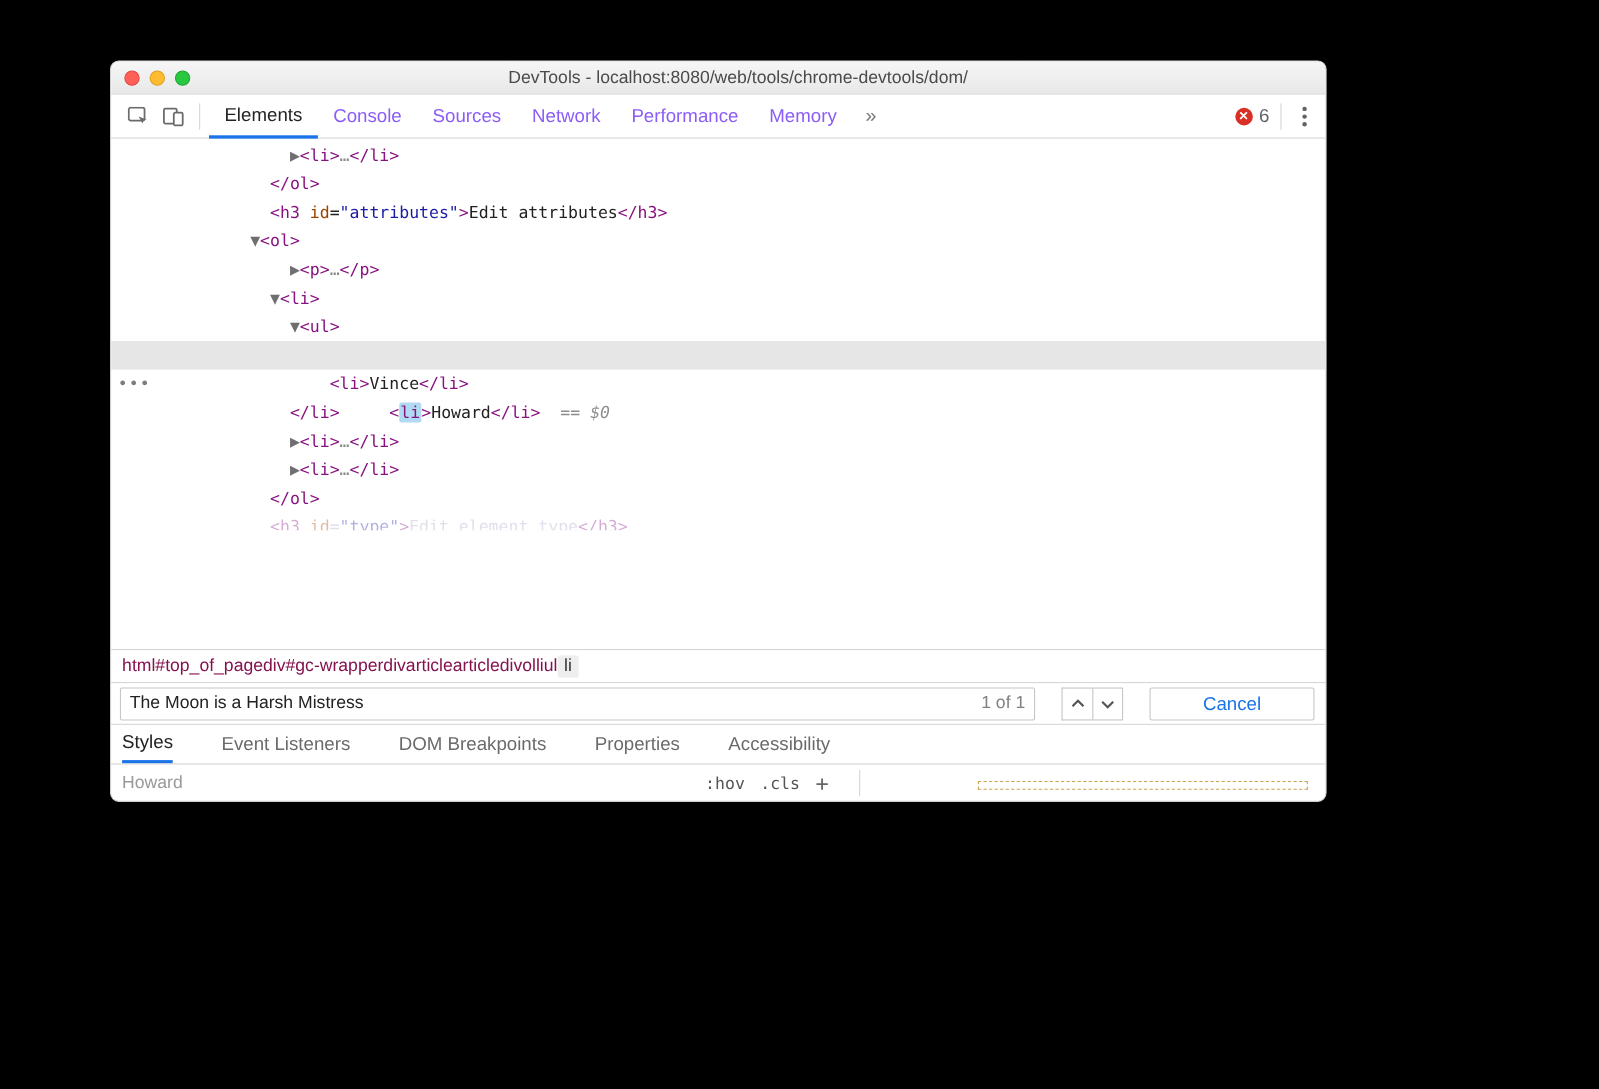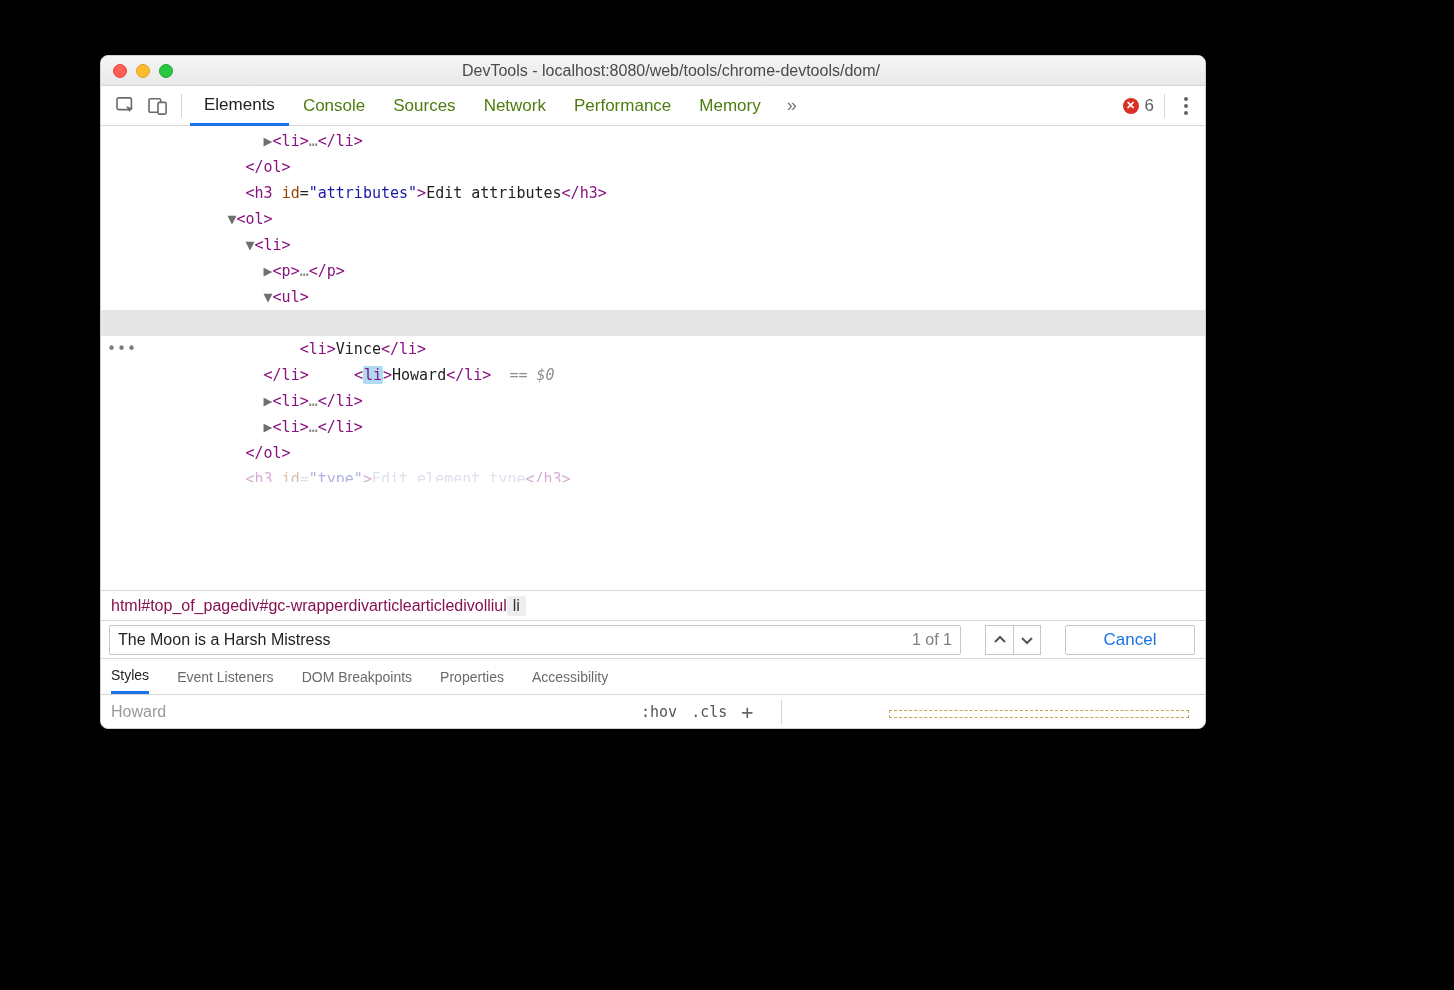--- a/index.html
+++ b/index.html
@@ -56,21 +56,21 @@
   }
   .tb-iconbtn {
     width:26px; height:26px;
     display:flex; align-items:center; justify-content:center;
     color:#6b6b6b;
     margin-right:6px;
   }
   .tb-iconbtn svg { width:20px; height:18px; }
   .tb-sep { width:1px; height:24px; background:#d6d6d6; margin:0 8px 0 4px; }
   .panel-tabs { display:flex; align-items:stretch; height:100%; }
-  .panel-tab { padding:0 14px; display:flex; align-items:center; color:#4d7c0f; cursor:default; }
+  .panel-tab { padding:0 14px; display:flex; align-items:center; color:#8b5cf6; cursor:default; }
   .panel-tab.selected { color:#222; border-bottom:3px solid #1a73e8; padding-bottom:0; margin-bottom:-1px; }
   .overflow { margin-left:4px; color:#777; font-size:18px; padding:0 8px; }
   .spacer { flex:1; }
   .errcount { display:flex; align-items:center; gap:6px; color:#5f6368; font-size:17px; margin-right:6px; }
   .errcircle { width:16px; height:16px; border-radius:50%; background:#d93025; color:#fff; display:flex; align-items:center; justify-content:center; font-size:11px; font-weight:bold; }
   .kebab { width:26px; height:30px; display:flex; flex-direction:column; align-items:center; justify-content:center; gap:3px; }
   .kebab span { width:4px; height:4px; border-radius:50%; background:#5f6368; }
 
   .tree {
     flex:1 1 auto;
@@ -118,23 +118,23 @@
     padding:0 8px;
     font-size:16px; color:#222;
     justify-content:space-between;
     gap:10px;
   }
   .search-input .val { flex:1; color:#222; }
   .search-count { color:#808080; }
   .step { display:flex; }
   .stepbtn { width:28px; height:30px; border:1px solid #c6c6c6; display:flex; align-items:center; justify-content:center; background:#fff; color:#555;}
   .stepbtn:first-child { border-right:0; }
-  .cancel { width:130px; height:30px; border:1px solid #c6c6c6; background:#fff; color:#1a73e8; font-size:17px; display:flex; align-items:center; justify-content:center; border-radius:2px; margin-right:2px;}
-
-  .subtabs { height:36px; border-top:1px solid #d6d6d6; display:flex; align-items:center; font-size:14px; color:#6a6a6a; padding:0 10px; gap:28px; }
+  .cancel { width:150px; height:30px; border:1px solid #c6c6c6; background:#fff; color:#1a73e8; font-size:17px; display:flex; align-items:center; justify-content:center; border-radius:2px; margin-right:2px;}
+
+  .subtabs { height:36px; border-top:1px solid #d6d6d6; display:flex; align-items:center; font-size:17px; color:#6a6a6a; padding:0 10px; gap:44px; }
   .subtab.selected { color:#222; border-bottom:3px solid #1a73e8; height:100%; display:flex; align-items:center; }
 
   .stylesbar { height:34px; border-top:1px solid #d6d6d6; display:flex; align-items:center; padding:0 10px; color:#888; font-size:16px; }
   .filter { flex:0 0 530px; color:#999; }
   .styletool { display:flex; align-items:center; font-family:Menlo, monospace; font-size:15px; color:#555; gap:14px; }
   .styletool .divider { width:1px; height:24px; background:#d6d6d6; margin-left:14px; }
   .plus { font-size:20px; color:#666; }
   .dashedbox-wrap { flex:1; position:relative; }
   .dashedbox { position:absolute; right:6px; top:-2px; height:8px; width:300px; border:1.5px dashed #c7a754; }
 </style>
@@ -199,22 +199,22 @@
           <span></span>
           <span></span>
         </div>
   </div>
 
   <div class="tree">
     <div class="row"><span class="text">                  <span class="arrow">▶</span><span class="tag">&lt;li&gt;</span><span class="dimellip">…</span><span class="tag">&lt;/li&gt;</span></span></div>
     <div class="row"><span class="text">                <span class="tag">&lt;/ol&gt;</span></span></div>
     <div class="row"><span class="text">                <span class="tag">&lt;h3 </span><span class="attr-name">id</span>=<span class="attr-val">"attributes"</span><span class="tag">&gt;</span>Edit attributes<span class="tag">&lt;/h3&gt;</span></span></div>
     <div class="row"><span class="text">              <span class="arrow">▼</span><span class="tag">&lt;ol&gt;</span></span></div>
+    <div class="row"><span class="text">                  <span class="arrow">▶</span><span class="tag">&lt;p&gt;</span><span class="dimellip">…</span><span class="tag">&lt;/p&gt;</span></span></div>
     <div class="row"><span class="text">                <span class="arrow">▼</span><span class="tag">&lt;li&gt;</span></span></div>
-    <div class="row"><span class="text">                  <span class="arrow">▶</span><span class="tag">&lt;p&gt;</span><span class="dimellip">…</span><span class="tag">&lt;/p&gt;</span></span></div>
     <div class="row"><span class="text">                  <span class="arrow">▼</span><span class="tag">&lt;ul&gt;</span></span></div>
     <div class="row sel">
       <span class="gutter-ell">•••</span>
       <span class="text">                      <span class="tag">&lt;<span class="sel-hi">li</span>&gt;</span><span>Howard</span><span class="tag">&lt;/li&gt;</span>  <span class="ref">== $0</span></span>
     </div>
     <div class="row"><span class="text">                      <span class="tag">&lt;li&gt;</span>Vince<span class="tag">&lt;/li&gt;</span></span></div>
     <div class="row"><span class="text">                  <span class="tag">&lt;/li&gt;</span></span></div>
     <div class="row"><span class="text">                  <span class="arrow">▶</span><span class="tag">&lt;li&gt;</span><span class="dimellip">…</span><span class="tag">&lt;/li&gt;</span></span></div>
     <div class="row"><span class="text">                  <span class="arrow">▶</span><span class="tag">&lt;li&gt;</span><span class="dimellip">…</span><span class="tag">&lt;/li&gt;</span></span></div>
     <div class="row"><span class="text">                <span class="tag">&lt;/ol&gt;</span></span></div>

